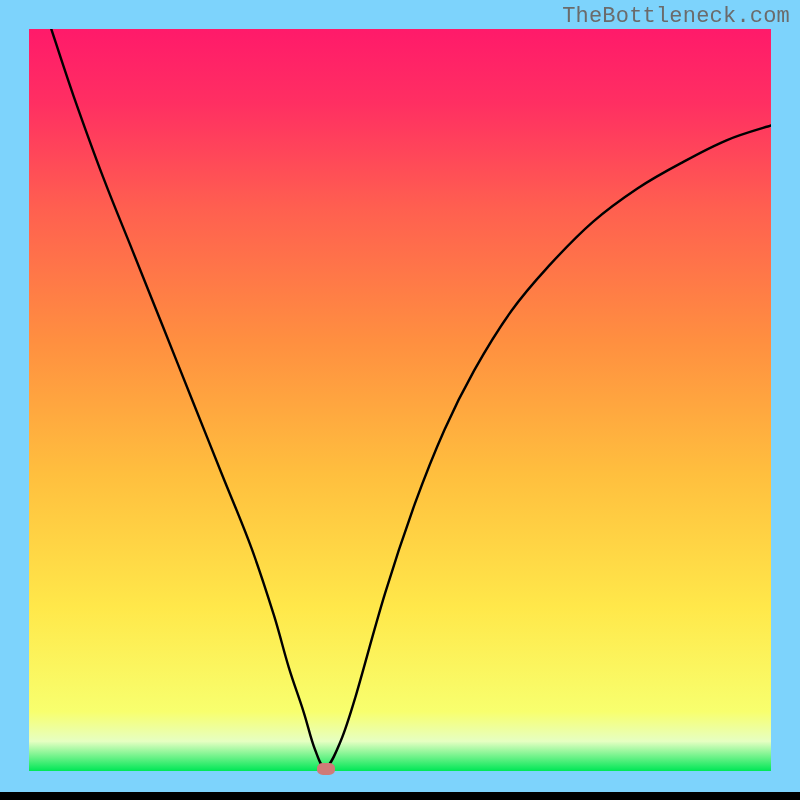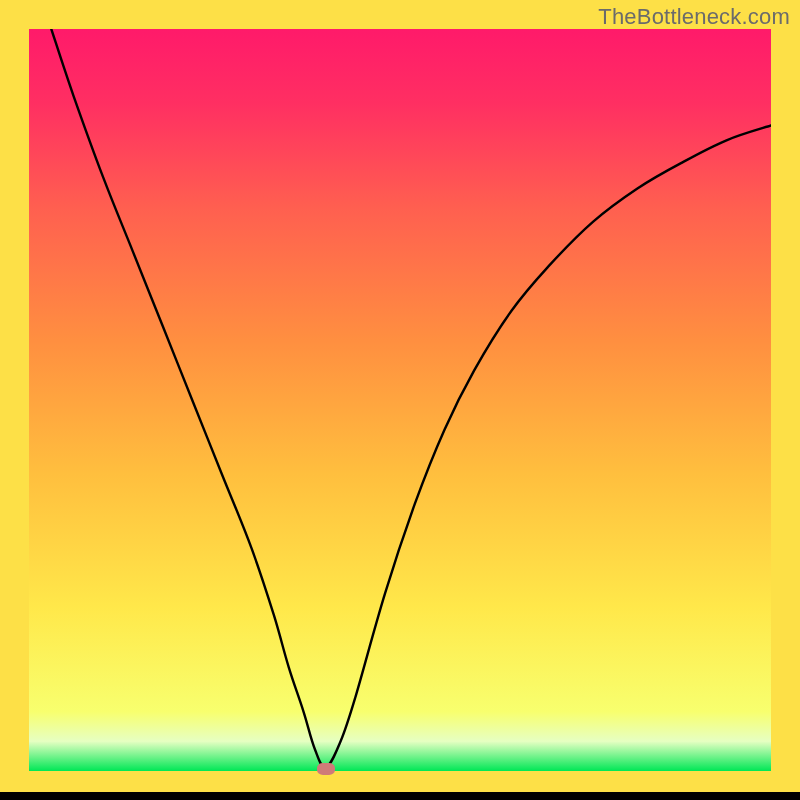--- a/index.html
+++ b/index.html
@@ -10,21 +10,22 @@
     background: #000;
     font-family: Arial, Helvetica, sans-serif;
     overflow: hidden;
   }
   .frame {
     position: absolute;
     left: 0;
     top: 0;
     width: 800px;
     height: 792px;
-    background: #fde047;
+    background: #7dd3fc;
+    font-family: Liberation Mono, monospace;
   }
   .plot {
     position: absolute;
     left: 29px;
     top: 29px;
     width: 742px;
     height: 742px;
     
     background: linear-gradient(
       to top,

